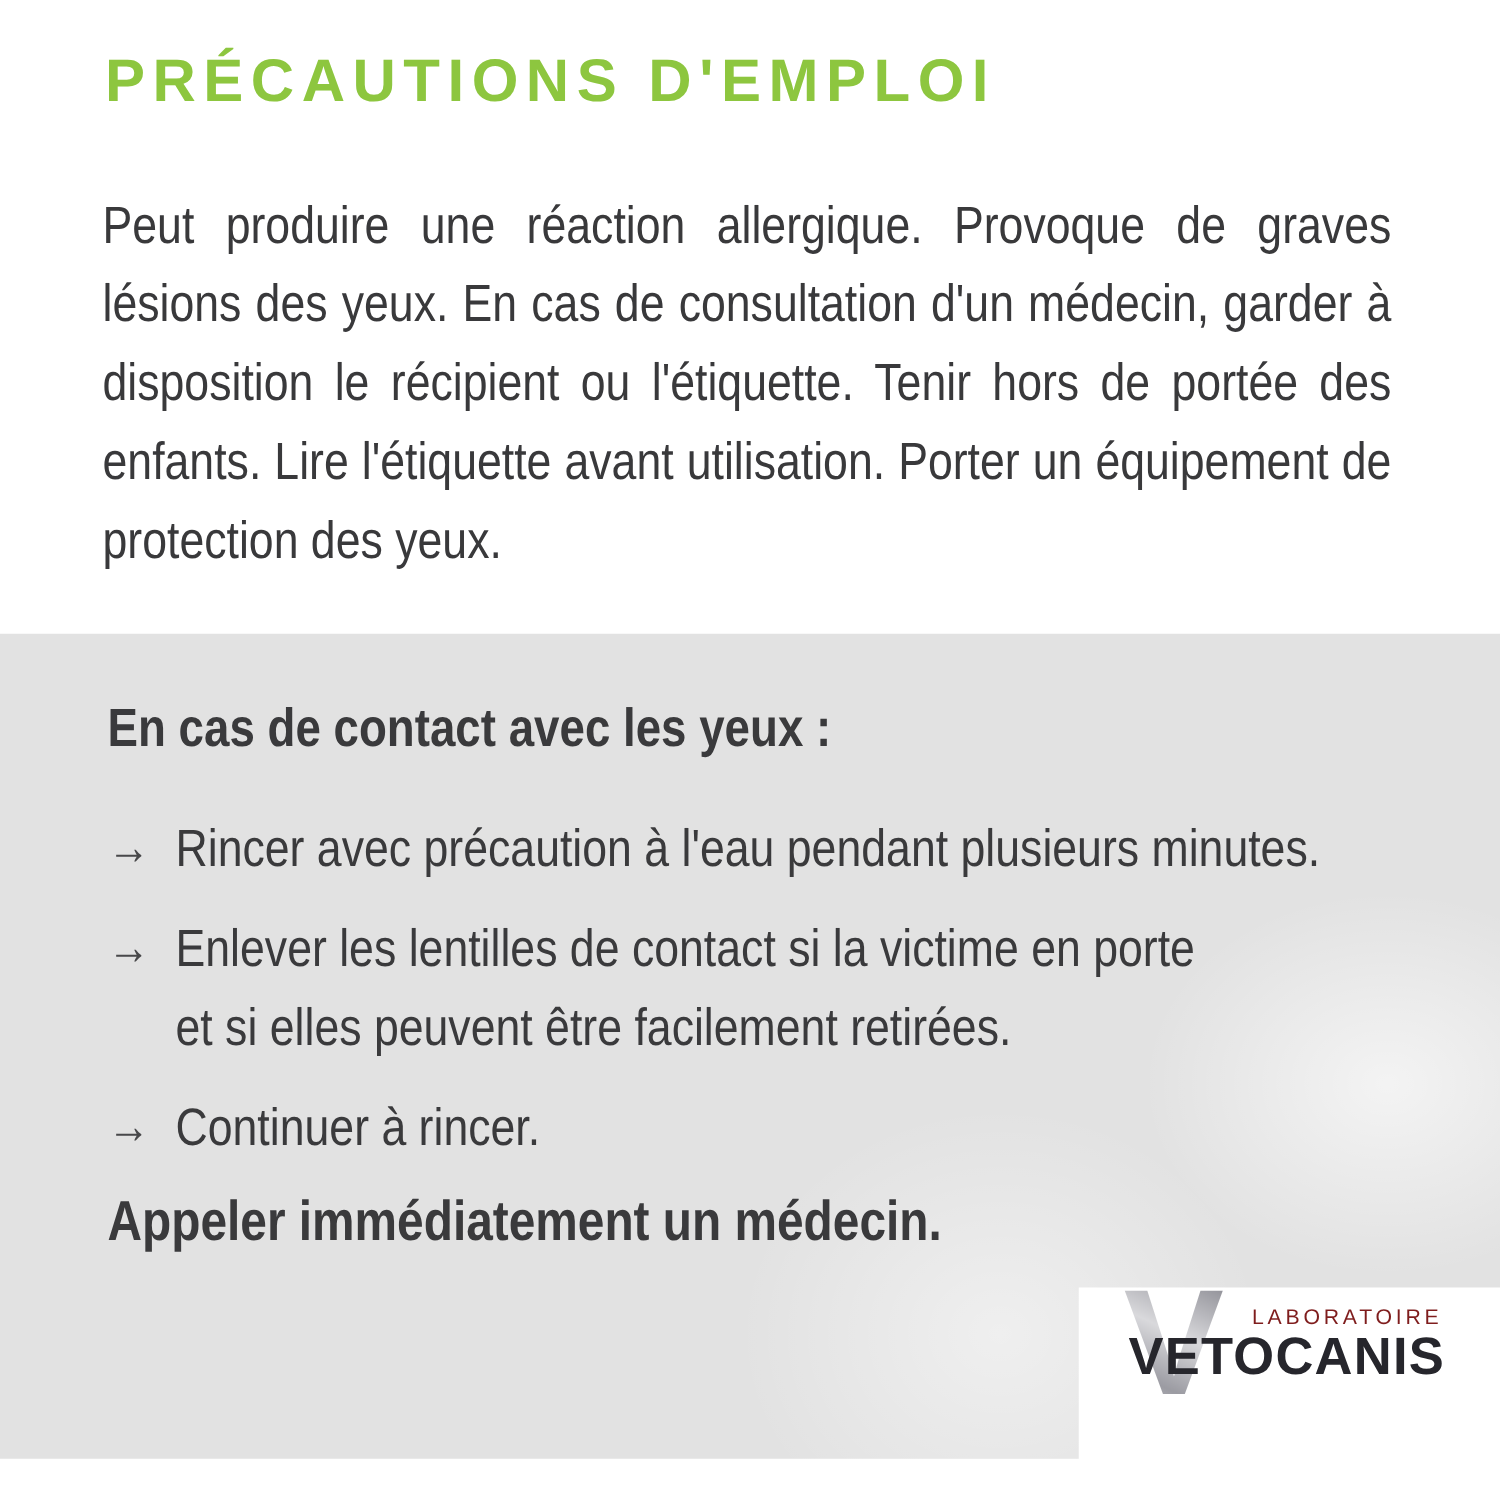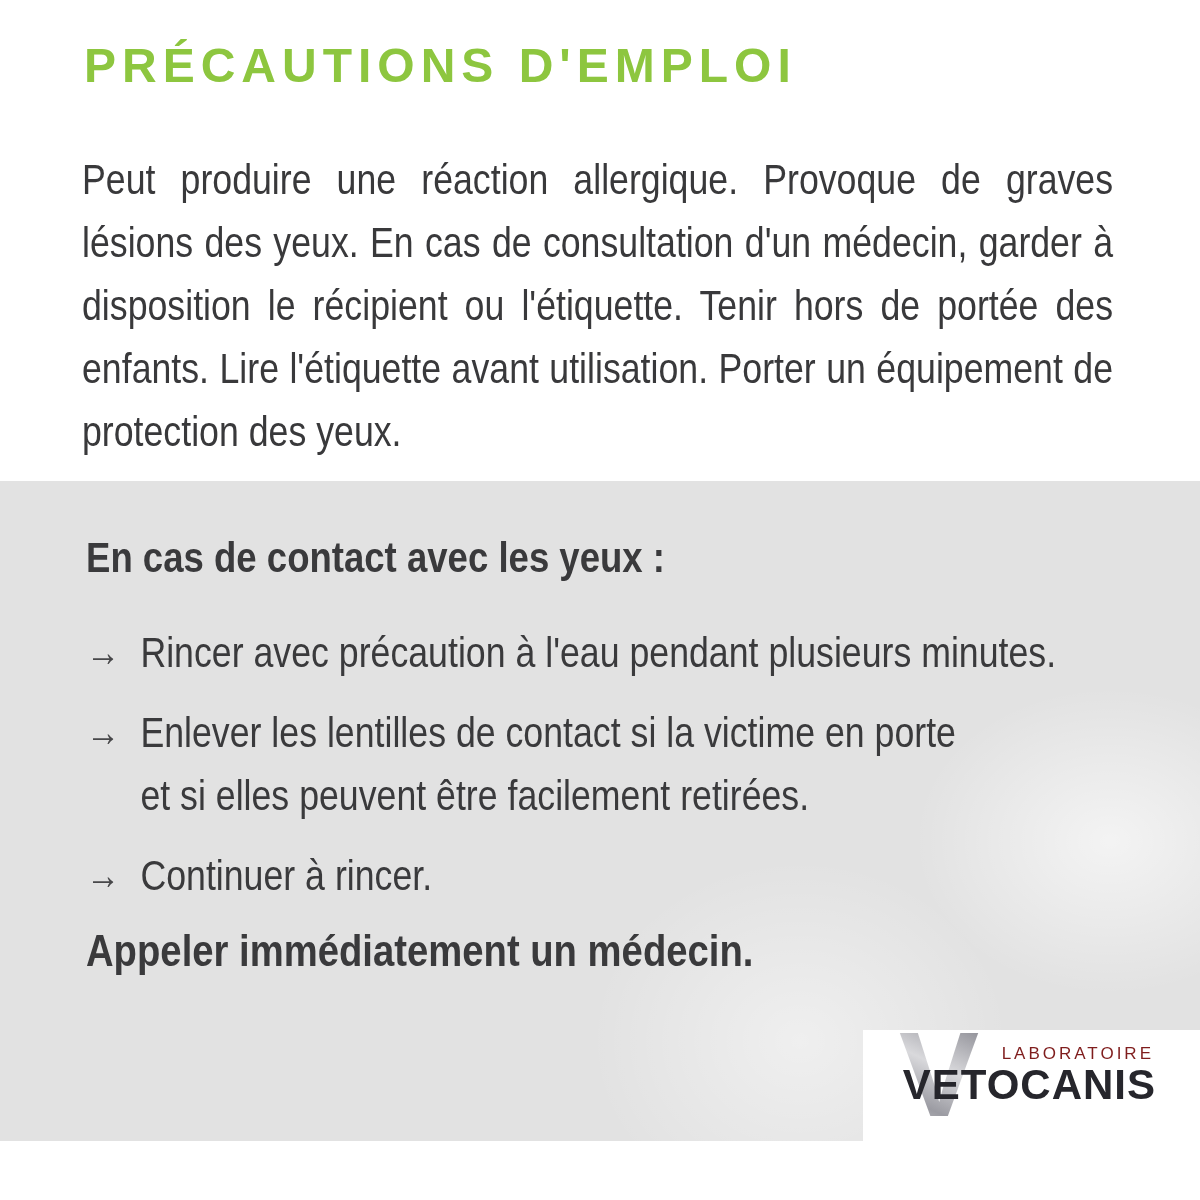--- a/index.html
+++ b/index.html
@@ -37,21 +37,21 @@
     font-size: 42px;
     line-height: 63px;
     color: #39393b;
     text-align: justify;
   }
 
   
   .gray-panel {
     position: absolute;
     left: 0;
-    top: 481px;
+    top: 507px;
     width: 1200px;
     height: 660px;
     background:
       radial-gradient(ellipse 280px 220px at 1110px 360px, rgba(255,255,255,0.60), rgba(255,255,255,0) 70%),
       radial-gradient(ellipse 300px 260px at 800px 560px, rgba(255,255,255,0.45), rgba(255,255,255,0) 70%),
       #e2e2e2;
   }
   .gray-content {
     position: absolute;
     left: 86px;

